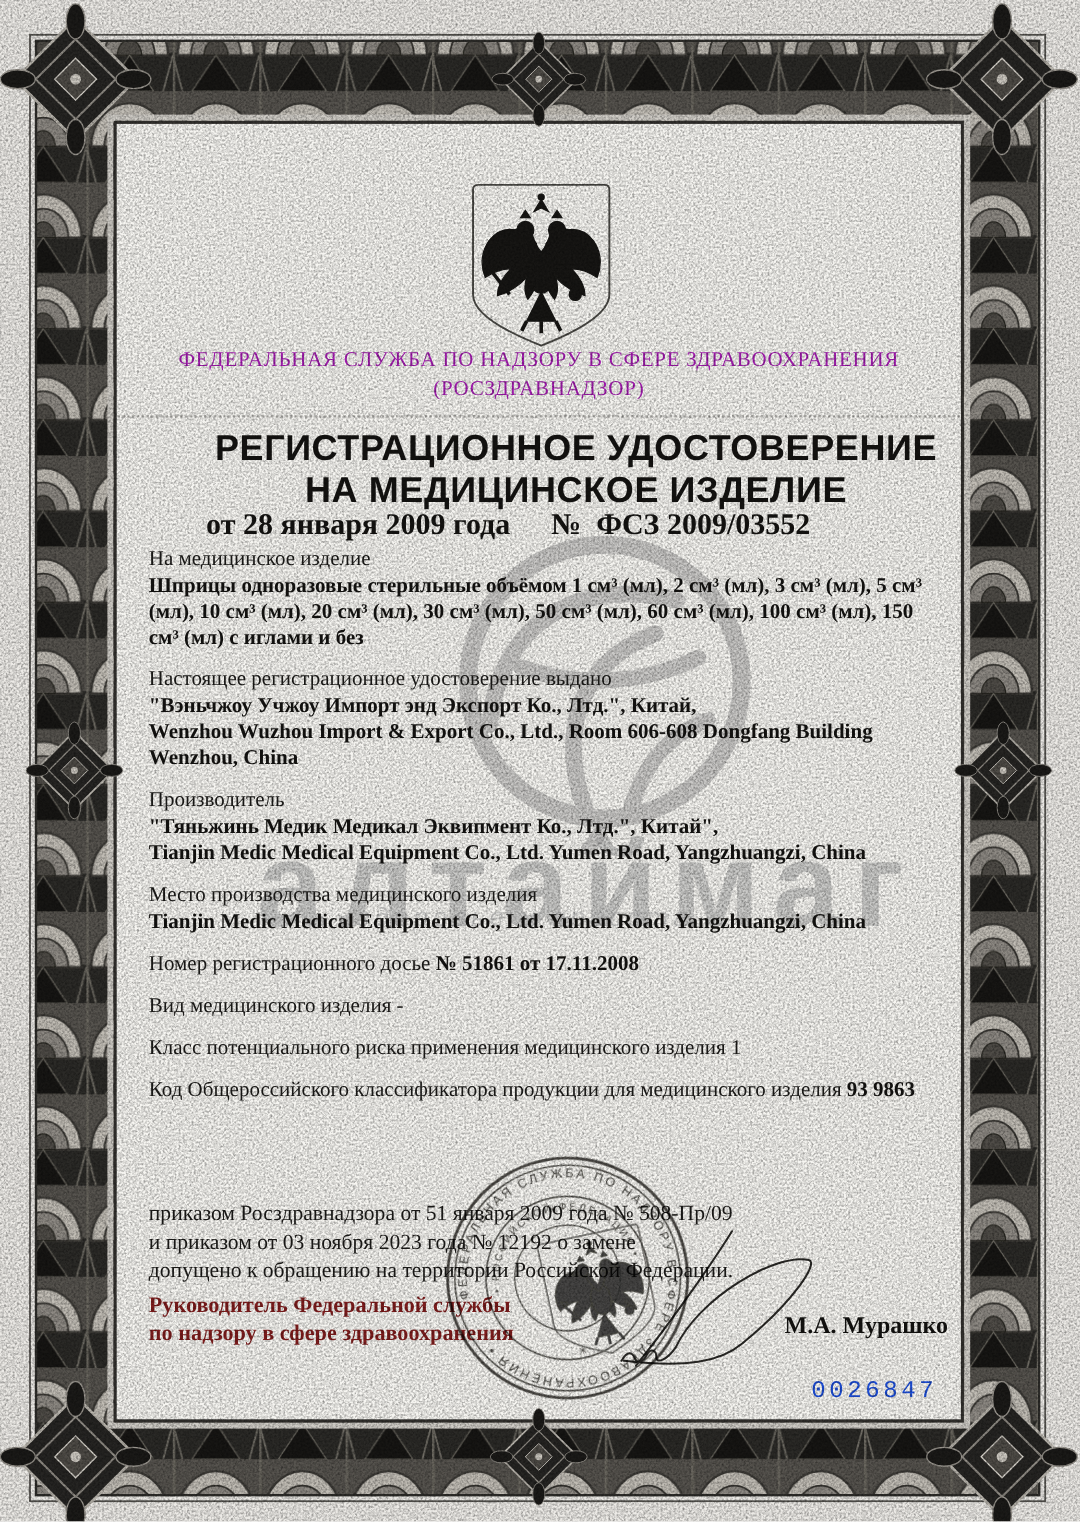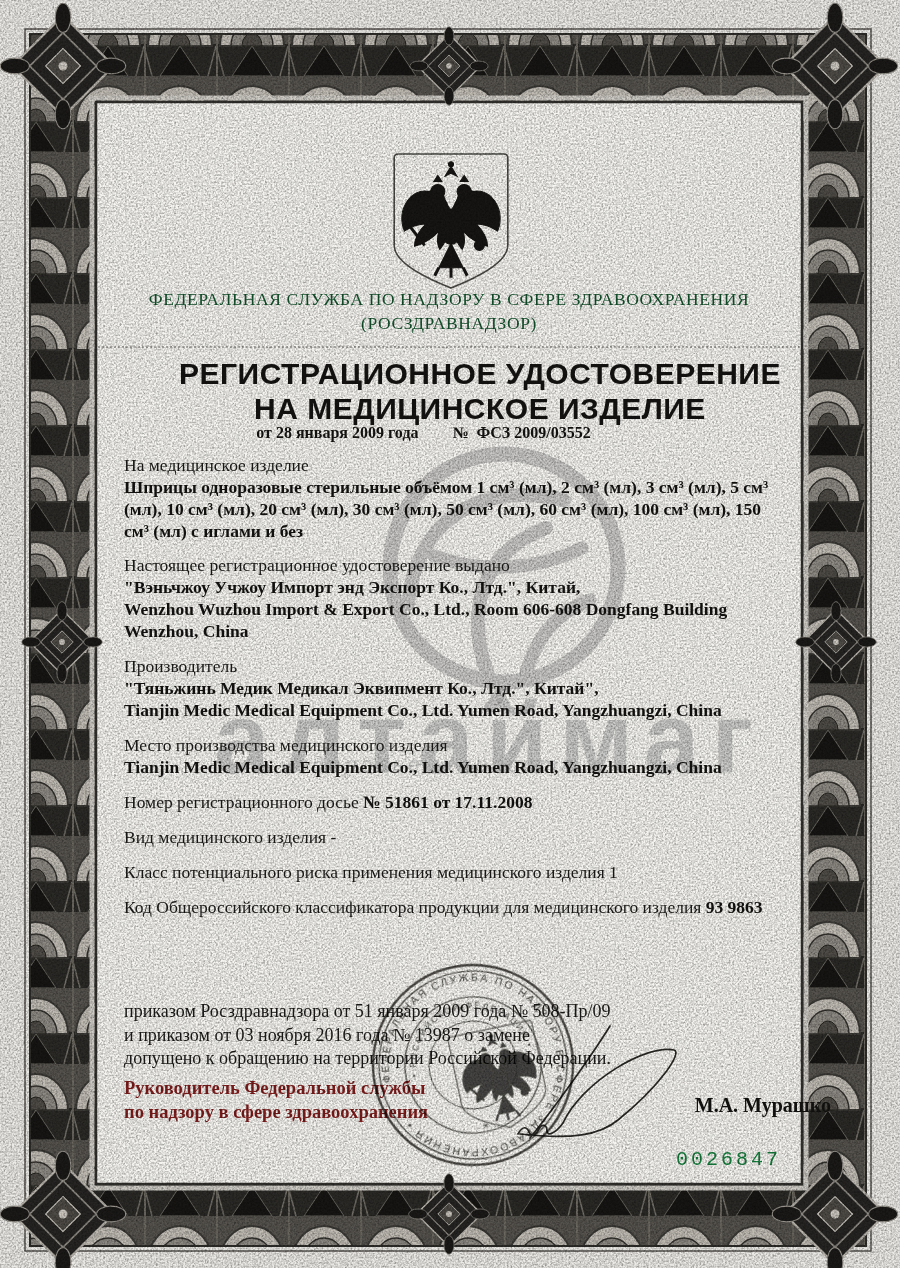--- a/index.html
+++ b/index.html
@@ -11,43 +11,43 @@
   .wm{position:absolute;z-index:2;pointer-events:none;}
   .wm-logo{left:338px;top:444px;}
   .wm-brand{left:214px;top:688px;font-family:"Liberation Sans",sans-serif;font-weight:bold;
     font-size:100px;letter-spacing:12px;color:#a7a7a7;opacity:.55;line-height:1;}
   .wm-tagline{left:298px;top:754px;font-family:"Liberation Sans",sans-serif;
     font-size:22px;letter-spacing:4px;color:#b3b3b3;opacity:.6;line-height:1;font-style:italic;}
   
   .content{position:absolute;left:0;top:0;width:900px;height:1268px;z-index:3;color:#1c1b19;}
   .emblem{position:absolute;left:388px;top:150px;}
   .agency{position:absolute;left:96px;width:706px;text-align:center;
-    font-size:17.5px;letter-spacing:.6px;color:#14532d;}
+    font-size:17.5px;letter-spacing:.6px;color:#a21caf;}
   .agency-1{top:289px;}
   .agency-2{top:313px;}
   .divider{position:absolute;left:98px;top:346px;width:702px;border-top:2px dotted rgba(70,68,64,.40);}
   .doc-title{position:absolute;left:96px;width:768px;text-align:center;
     font-family:"Liberation Sans",sans-serif;font-weight:bold;font-size:30px;
     letter-spacing:.5px;color:#151412;}
   .doc-title-1{top:357px;}
   .doc-title-2{top:392px;}
   .dateline{position:absolute;left:96px;top:424px;width:655px;text-align:center;
-    font-weight:bold;font-size:16px;color:#151412;}
+    font-weight:bold;font-size:25px;color:#151412;}
   .dateline .num{margin-left:34px;}
   .body-text{position:absolute;left:124px;top:454px;width:662px;font-size:17.5px;line-height:22px;}
   .body-text p{margin:0 0 13px 0;}
   .body-text p.tight{margin-bottom:12px;}
   .b{font-weight:bold;color:#141311;}
   .orders{position:absolute;left:124px;top:1000px;width:660px;font-size:18px;line-height:23.5px;}
   .signer-title{position:absolute;left:124px;top:1076px;width:420px;font-weight:bold;
     font-size:18.5px;line-height:24px;color:#7f1d1d;}
   .signer-name{position:absolute;left:560px;top:1094px;width:230px;text-align:right;
-    font-weight:bold;font-size:20px;color:#141311;margin-left:41px;}
+    font-weight:bold;font-size:20px;color:#141311;}
   .serial{position:absolute;left:676px;top:1148px;font-family:"Liberation Mono",monospace;
-    font-size:20px;letter-spacing:3px;color:#15803d;}
+    font-size:20px;letter-spacing:3px;color:#1d4ed8;}
   
   .stamp{position:absolute;left:366px;top:958px;z-index:4;mix-blend-mode:multiply;opacity:.88;}
   .signature{position:absolute;left:478px;top:988px;z-index:5;mix-blend-mode:multiply;}
   
   .noise{position:absolute;left:0;top:0;z-index:9;pointer-events:none;}
 </style>
 </head>
 <body>
 
 <div class="scan">
@@ -178,21 +178,21 @@
       <p>Вид медицинского изделия -</p>
       <p>Класс потенциального риска применения медицинского изделия 1</p>
       <p>
         <span>Код Общероссийского классификатора продукции для медицинского изделия</span>
         <span class="b">93 9863</span>
       </p>
     </div>
 
     <div class="orders">
       <span>приказом Росздравнадзора от 51 января 2009 года № 508-Пр/09</span><br>
-      <span>и приказом от 03 ноября 2016 года № 13987 о замене</span><br>
+      <span>и приказом от 03 ноября 2023 года № 12192 о замене</span><br>
       <span>допущено к обращению на территории Российской Федерации.</span>
     </div>
 
     <div class="signer-title">
       <span>Руководитель Федеральной службы</span><br>
       <span>по надзору в сфере здравоохранения</span>
     </div>
 
     <div class="signer-name">М.А. Мурашко</div>
 

